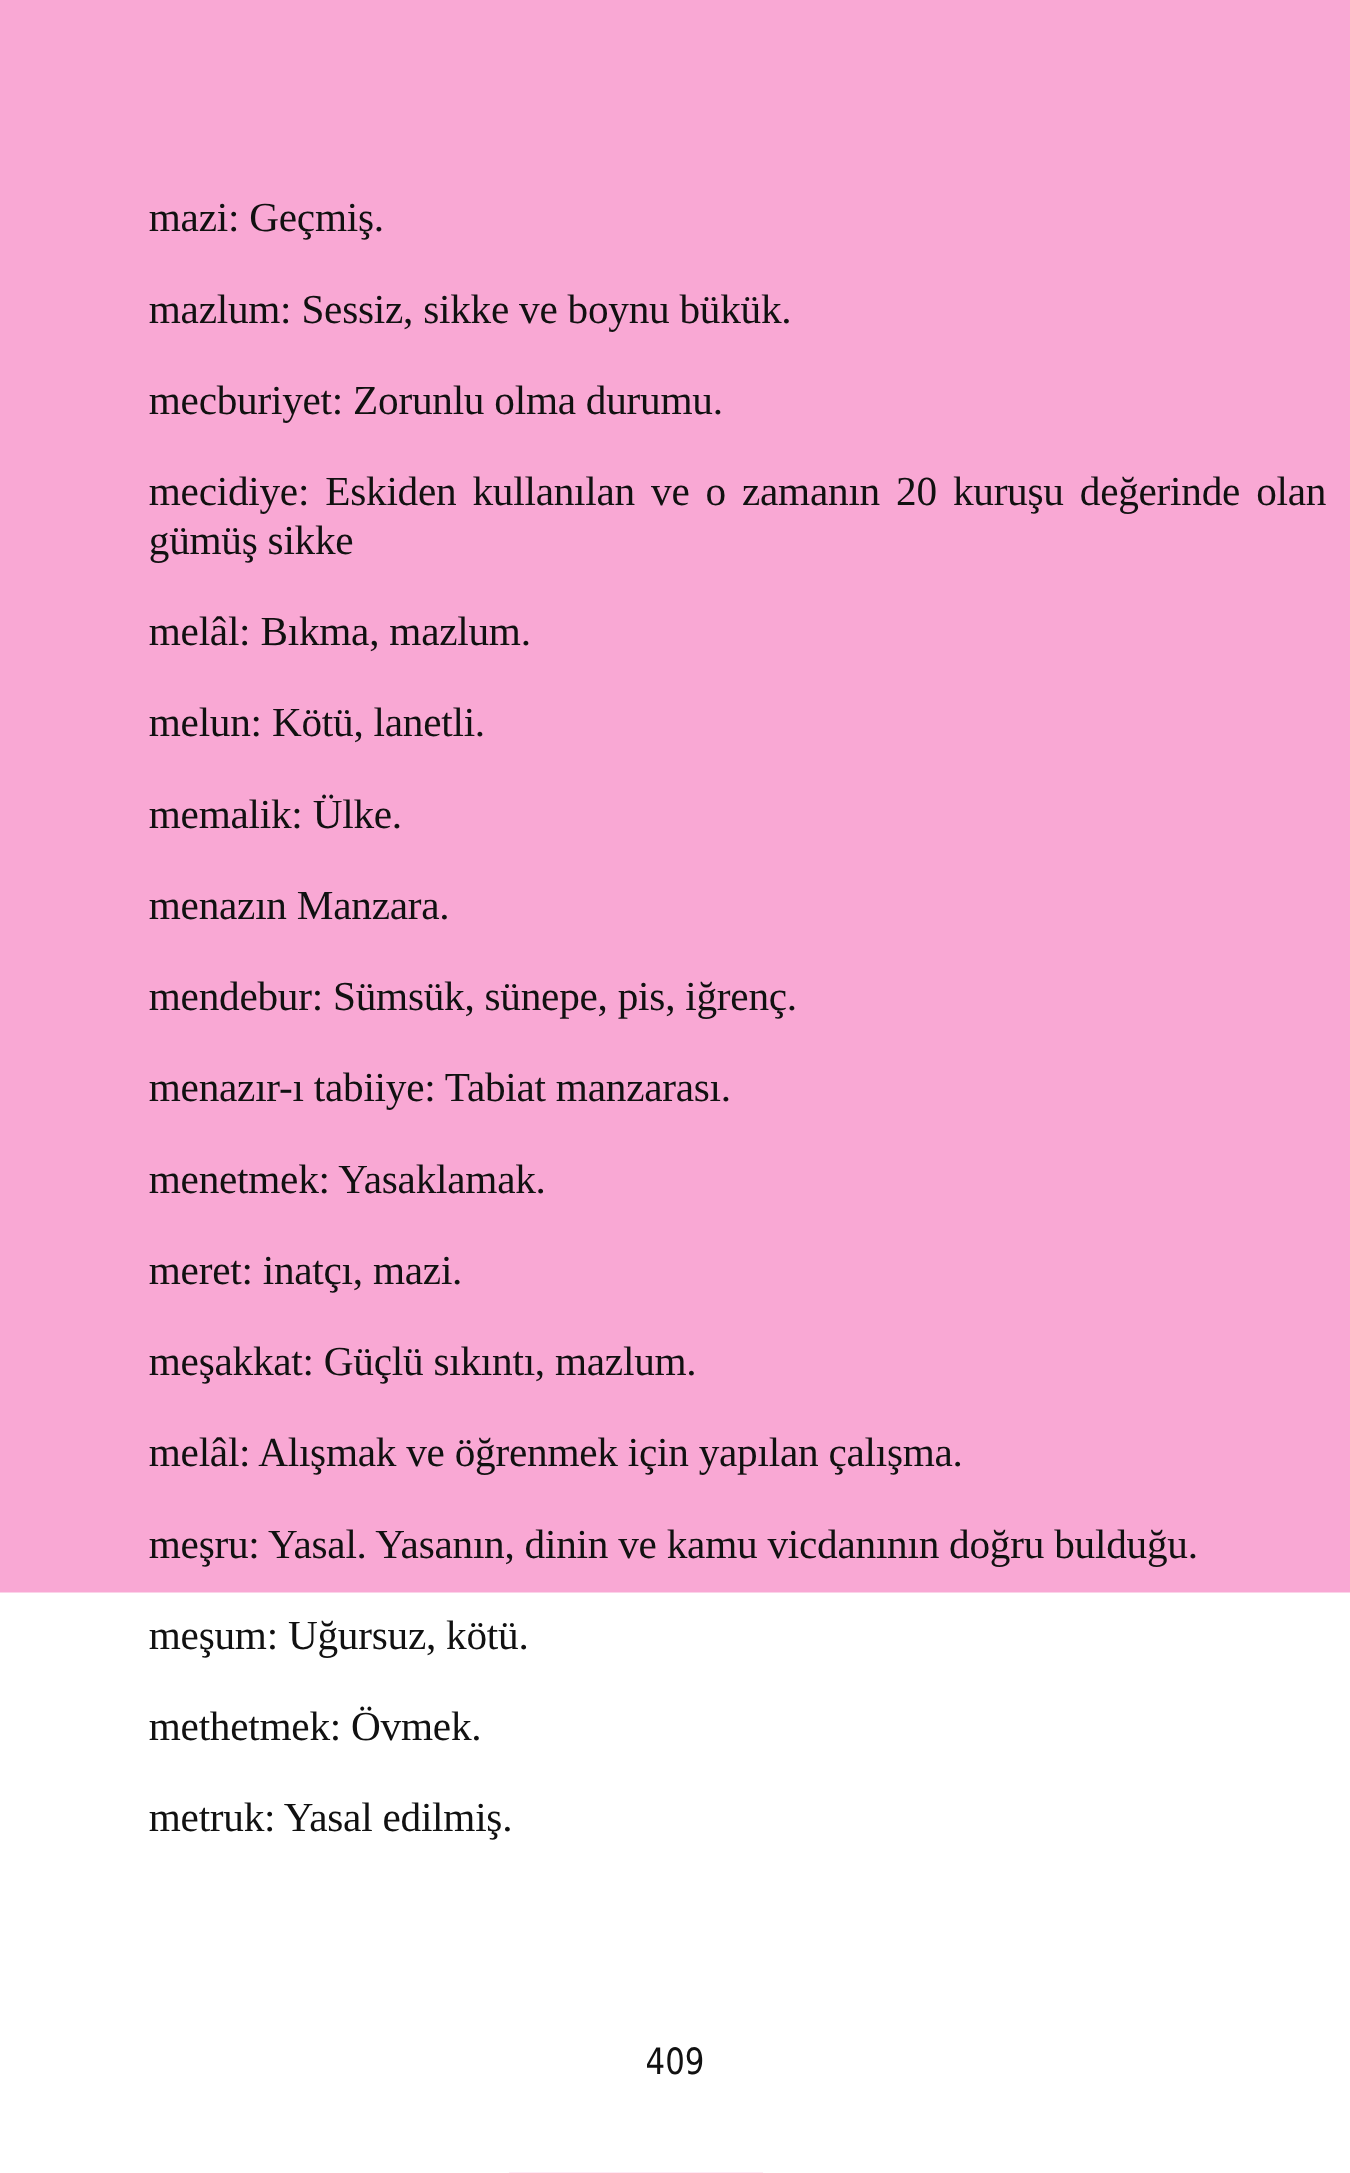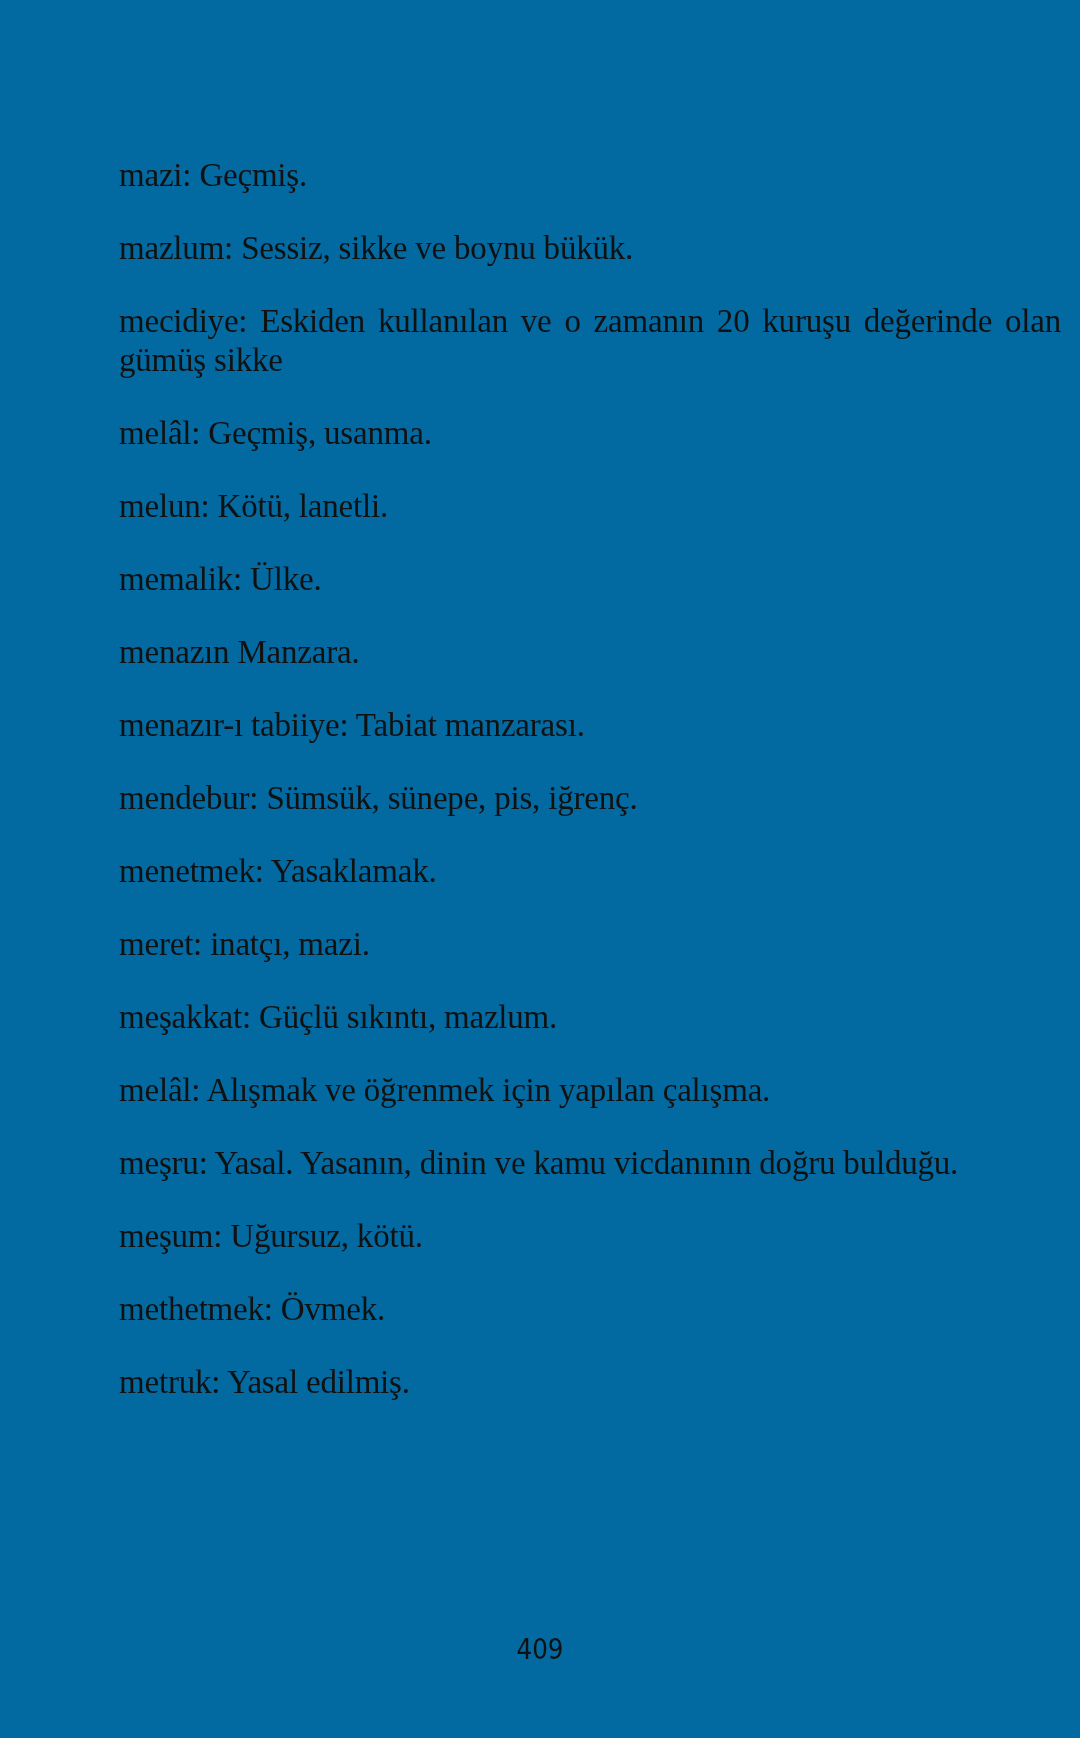--- a/index.html
+++ b/index.html
@@ -1,17 +1,17 @@
 <!DOCTYPE html>
 <html><head>
 <meta charset="utf-8">
 <style>
   html, body { margin: 0; padding: 0; background: #ffffff; }
   body { width: 1080px; height: 1738px; position: relative; overflow: hidden; }
-  .page { position: absolute; left: 0; top: 0; width: 1080px; height: 1738px; background: #0369a1; }
+  .page { position: absolute; left: 0; top: 0; width: 1080px; height: 1274px; background: #f9a8d4; }
   .entries { position: absolute; left: 119px; top: 156px; width: 942px; margin: 0; padding: 0; list-style: none; }
   .entry {
     font-family: "Liberation Serif", serif;
     font-size: 33px;
     line-height: 39px;
     color: #111;
     margin: 0 0 34px 0;
     text-align: justify;
     letter-spacing: -0.2px;
   }
@@ -24,27 +24,28 @@
     transform: scaleX(0.85);
   }
 </style>
 </head>
 <body>
 
 <div class="page">
   <ul class="entries">
     <li class="entry"><span class="term">mazi:</span> <span class="def">Geçmiş.</span></li>
     <li class="entry"><span class="term">mazlum:</span> <span class="def">Sessiz, sikke ve boynu bükük.</span></li>
+    <li class="entry"><span class="term">mecburiyet:</span> <span class="def">Zorunlu olma durumu.</span></li>
     <li class="entry"><span class="term">mecidiye:</span> <span class="def">Eskiden kullanılan ve o zamanın 20 kuruşu değerinde olan gümüş sikke</span></li>
-    <li class="entry"><span class="term">melâl:</span> <span class="def">Geçmiş, usanma.</span></li>
+    <li class="entry"><span class="term">melâl:</span> <span class="def">Bıkma, mazlum.</span></li>
     <li class="entry"><span class="term">melun:</span> <span class="def">Kötü, lanetli.</span></li>
     <li class="entry"><span class="term">memalik:</span> <span class="def">Ülke.</span></li>
     <li class="entry"><span class="term">menazın</span> <span class="def">Manzara.</span></li>
+    <li class="entry"><span class="term">mendebur:</span> <span class="def">Sümsük, sünepe, pis, iğrenç.</span></li>
     <li class="entry"><span class="term">menazır-ı tabiiye:</span> <span class="def">Tabiat manzarası.</span></li>
-    <li class="entry"><span class="term">mendebur:</span> <span class="def">Sümsük, sünepe, pis, iğrenç.</span></li>
     <li class="entry"><span class="term">menetmek:</span> <span class="def">Yasaklamak.</span></li>
     <li class="entry"><span class="term">meret:</span> <span class="def">inatçı, mazi.</span></li>
     <li class="entry"><span class="term">meşakkat:</span> <span class="def">Güçlü sıkıntı, mazlum.</span></li>
     <li class="entry"><span class="term">melâl:</span> <span class="def">Alışmak ve öğrenmek için yapılan çalışma.</span></li>
     <li class="entry"><span class="term">meşru:</span> <span class="def">Yasal. Yasanın, dinin ve kamu vicdanının doğru bulduğu.</span></li>
     <li class="entry"><span class="term">meşum:</span> <span class="def">Uğursuz, kötü.</span></li>
     <li class="entry"><span class="term">methetmek:</span> <span class="def">Övmek.</span></li>
     <li class="entry"><span class="term">metruk:</span> <span class="def">Yasal edilmiş.</span></li>
   </ul>
   <div class="page-number">409</div>

